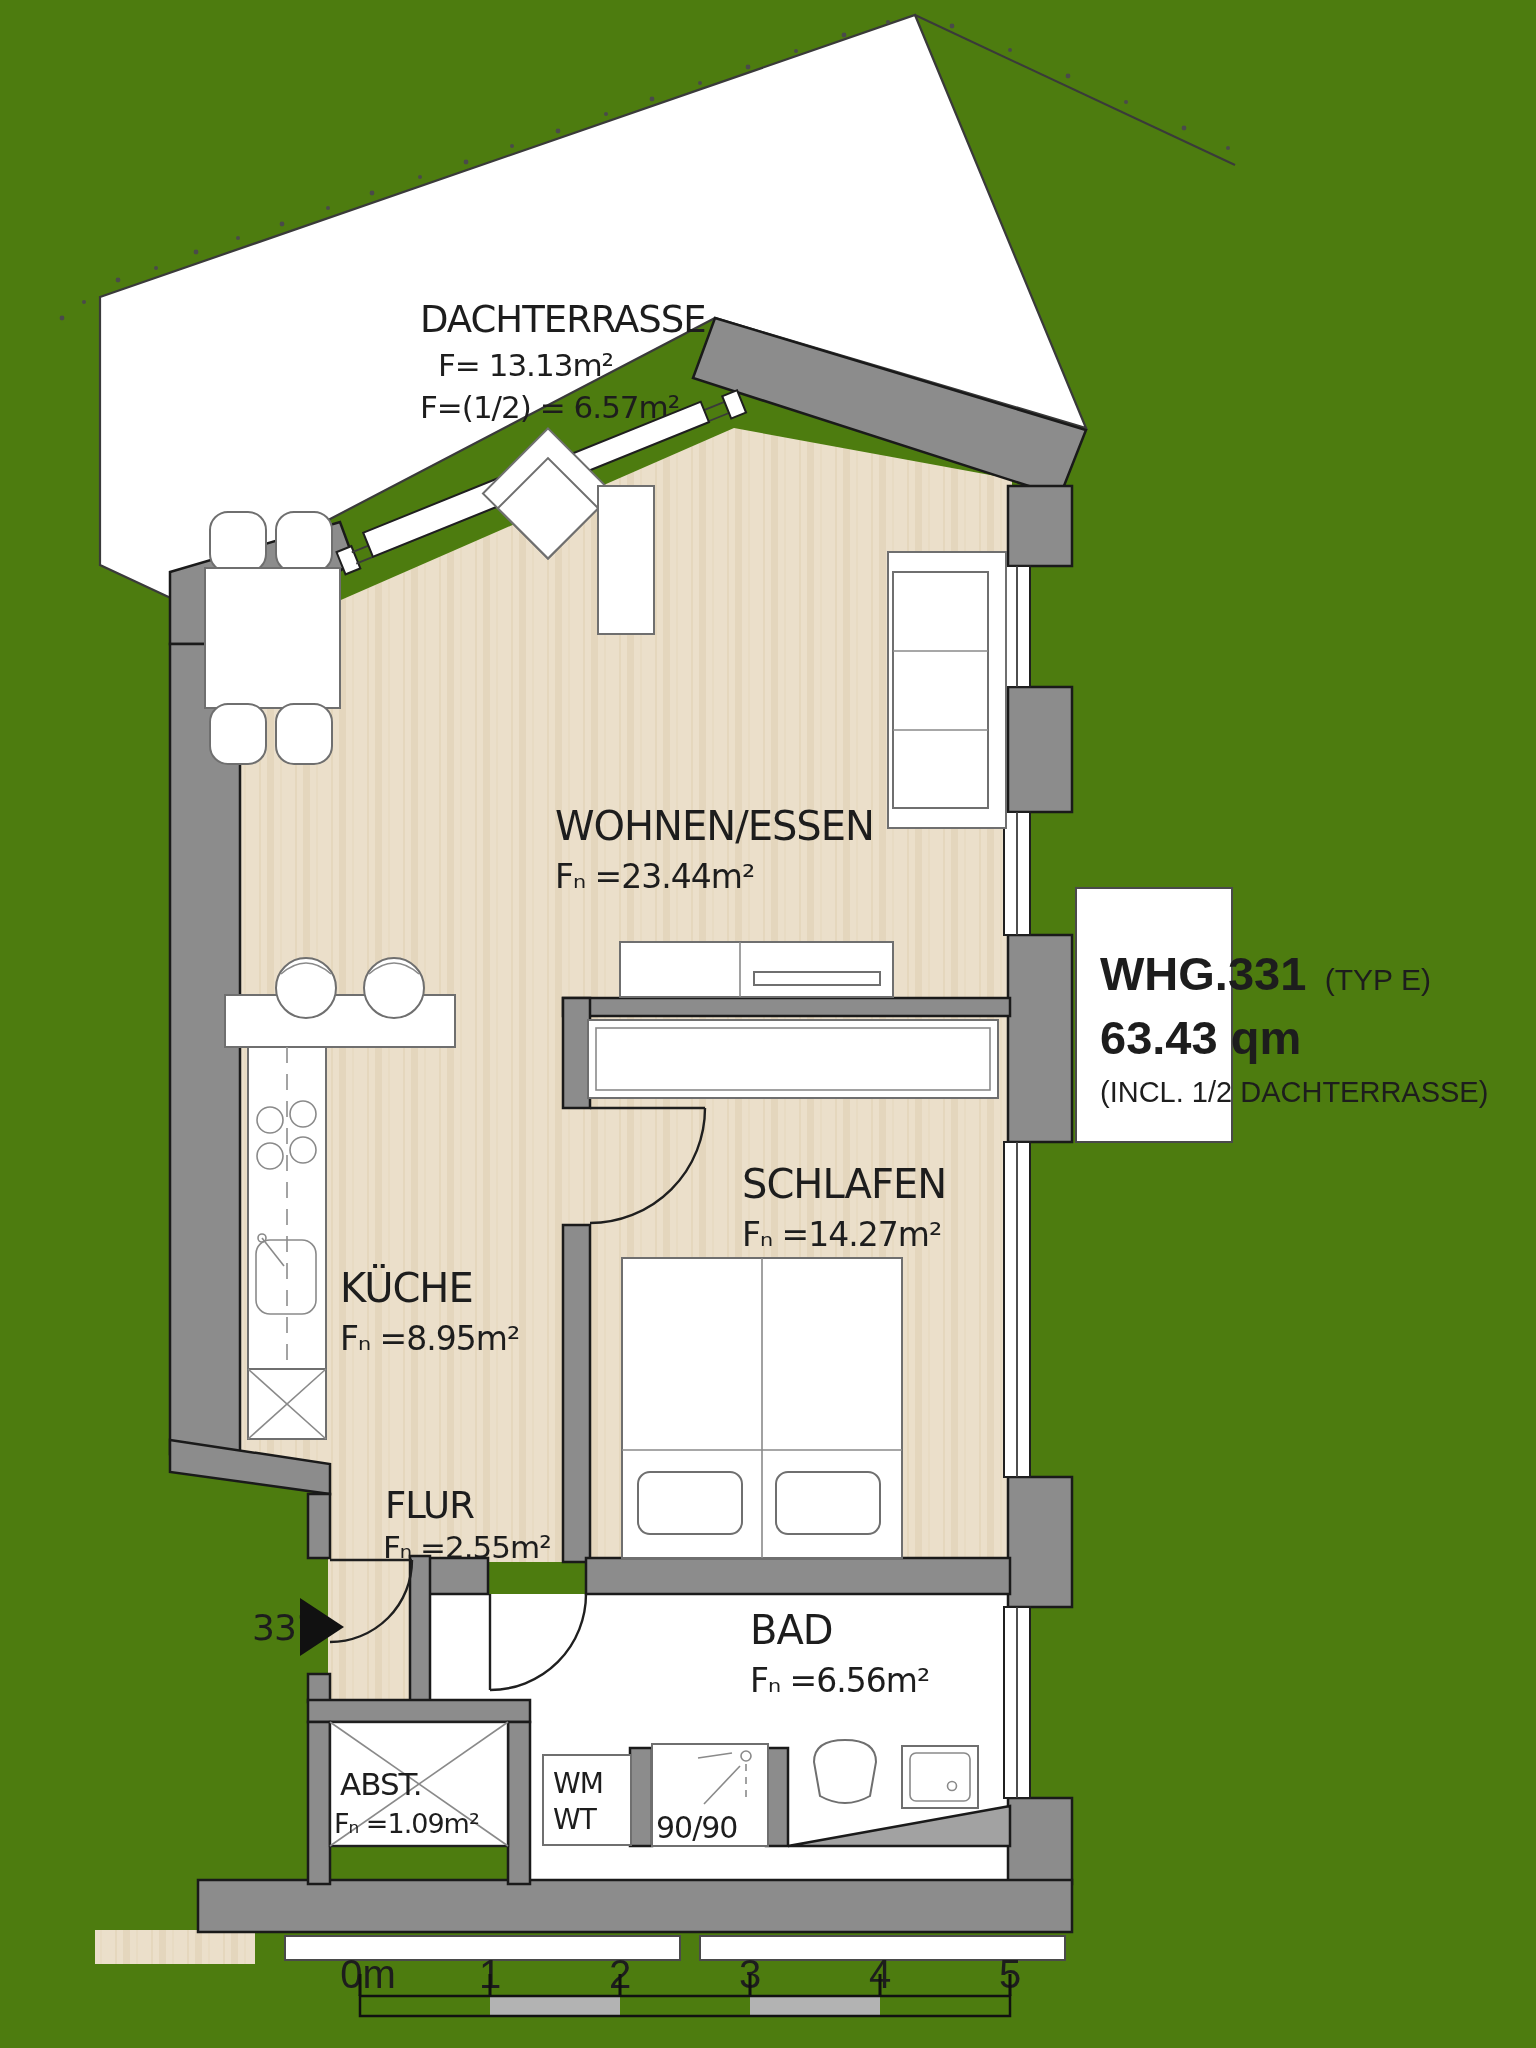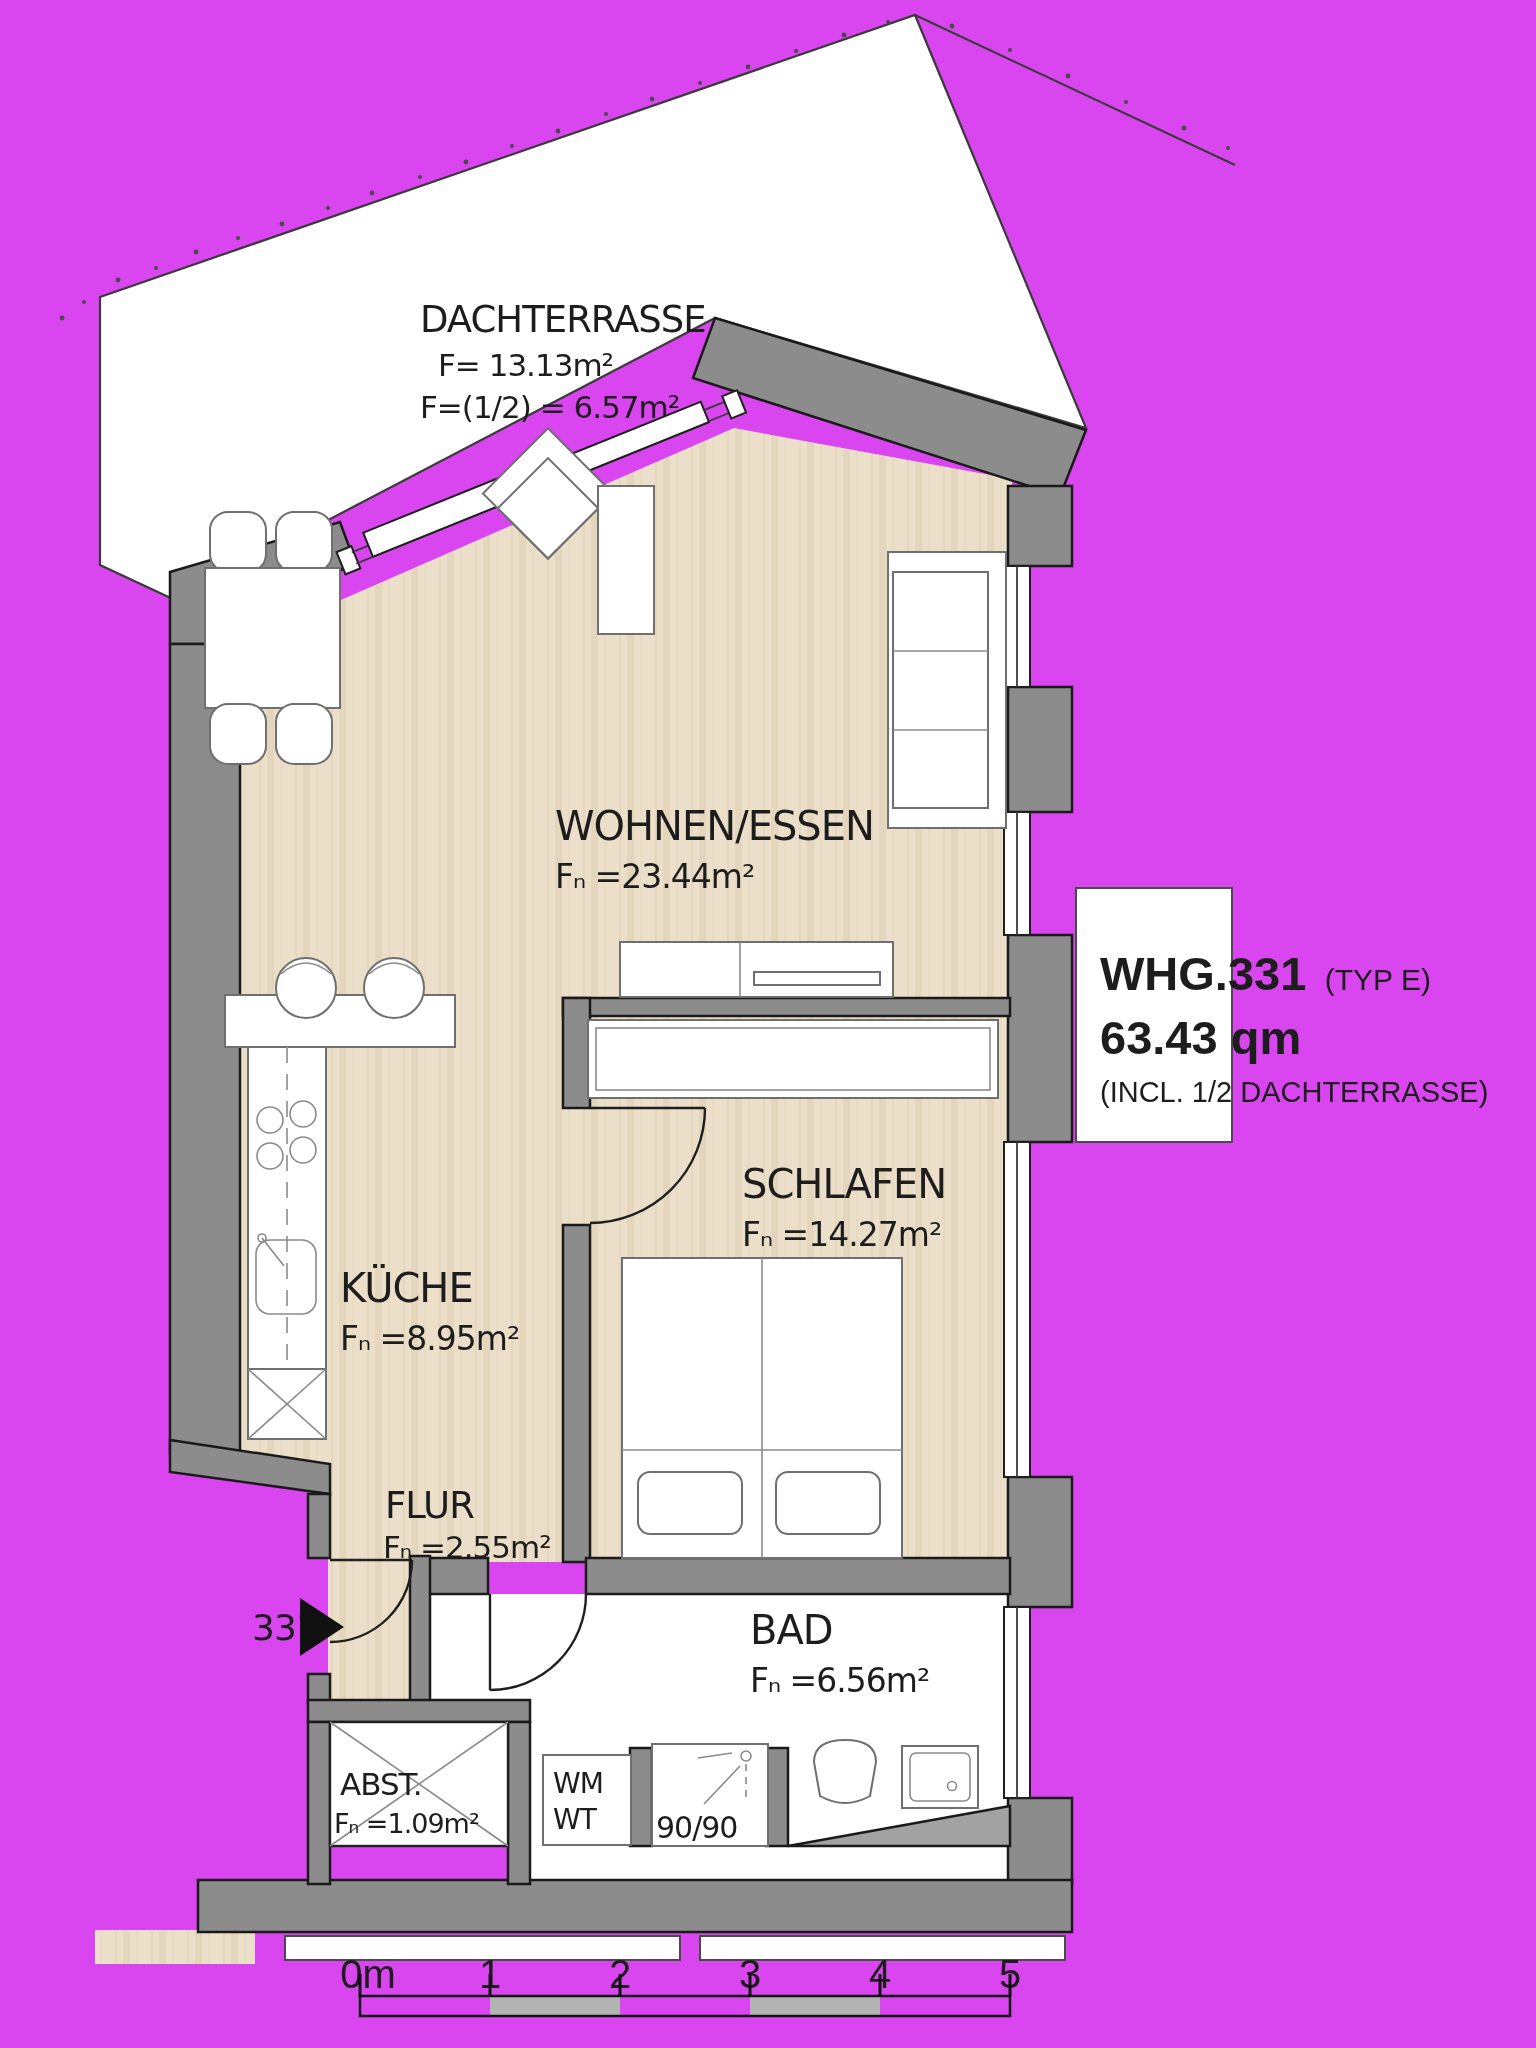--- a/index.html
+++ b/index.html
@@ -1,16 +1,16 @@
 <!DOCTYPE html>
 <html><head>
 <meta charset="utf-8">
 <style>
   html,body{margin:0;padding:0;background:#ffffff;}
-  .wrap{width:1536px;height:2048px;position:relative;background:#d946ef;overflow:hidden;}
+  .wrap{width:1536px;height:2048px;position:relative;background:#4d7c0f;overflow:hidden;}
   svg{display:block;}
   text{fill:#1d1d1d;}
   .arch{font-family:"DejaVu Sans",sans-serif;letter-spacing:-1px;}
   .roomname{font-size:40px;}
   .roomarea{font-size:33px;}
   .terrname{font-size:37px;}
   .terrarea{font-size:31px;}
   .small-lbl{font-size:28px;}
   .shlbl{font-size:30px;}
   .abstname{font-size:31px;}

